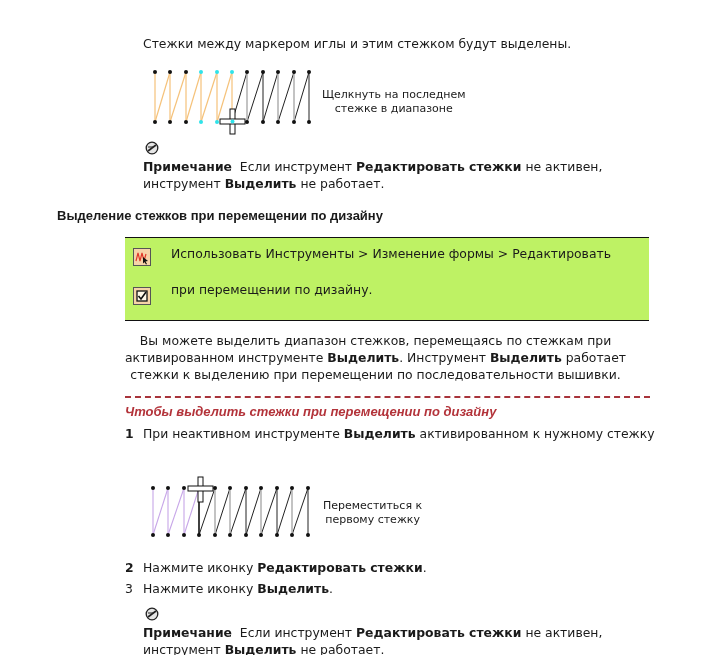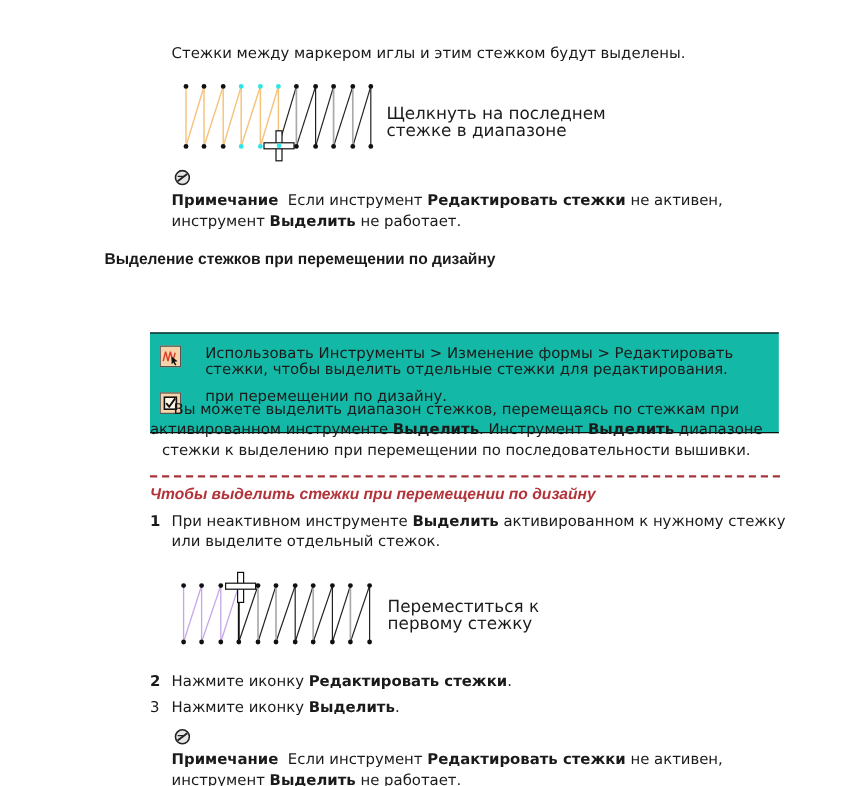--- a/index.html
+++ b/index.html
@@ -1,24 +1,24 @@
 <!DOCTYPE html>
 <html><head>
 <meta charset="utf-8">
 <style>
   html, body { margin:0; padding:0; background:#ffffff; }
   body { width:711px; height:655px; position:relative; overflow:hidden;
          font-family:"DejaVu Sans", sans-serif; color:#1a1a1a; }
   .abs { position:absolute; }
   .txt { font-size:12.4px; line-height:17px; }
   b { font-weight:bold; }
-  .cap { font-size:14px; line-height:14px; }
+  .cap { font-size:11px; line-height:14px;text-align:center; }
   .h2 { font-family:"Liberation Sans", sans-serif; font-weight:bold; font-size:13px; }
   .tipbox { position:absolute; left:125px; top:237px; width:524px; height:82px;
-            border-top:1.5px solid #111; border-bottom:1.5px solid #111; background:#14b8a6;margin-top:40px; }
+            border-top:1.5px solid #111; border-bottom:1.5px solid #111; background:#bef264; }
   .tip-row { position:absolute; left:0; width:100%; }
   .tip-icon { position:absolute; left:8px; width:18px; height:18px; box-sizing:border-box; border:1px solid #555; }
   .tip-text { position:absolute; left:46px; font-size:12.4px; line-height:14px; }
   .dash { position:absolute; left:125px; top:396px; width:525px; height:0;
           border-top:2px dashed #a8343b; }
   .proc-title { color:#b3333a; font-weight:bold; font-family:"Liberation Sans", sans-serif; font-size:13px;font-style:italic; }
   .step-num { font-weight:bold; }
 </style>
 </head>
 <body>
@@ -95,62 +95,60 @@
 <svg class="abs" style="left:145px;top:141px;" width="14" height="14">
   <circle cx="7" cy="7" r="5.8" fill="#e6e6e6" stroke="#222" stroke-width="1.3"></circle>
   <line x1="3" y1="10" x2="11" y2="4" stroke="#222" stroke-width="1.6"></line>
   <line x1="3" y1="6" x2="8" y2="6" stroke="#222" stroke-width="1"></line>
 </svg>
 <div class="abs txt" style="left:143px;top:158px;">
   <div><b>Примечание</b>&nbsp; <span>Если инструмент </span><b>Редактировать стежки</b><span> не активен,</span></div>
   <div><span>инструмент </span><b>Выделить</b><span> не работает.</span></div>
 </div>
 
-<div class="abs h2" style="left:87px;top:208px;">Выделение стежков при перемещении по дизайну</div>
+<div class="abs h2" style="left:57px;top:208px;">Выделение стежков при перемещении по дизайну</div>
 
 <div class="tipbox">
   <div class="tip-row" style="top:6px;">
     <div class="tip-icon" style="top:4px;background:#f6d3a8;">
       <svg width="16" height="16" style="display:block">
         <polyline points="2,12 4,4 6,12 8,4 10,12 12,5" fill="none" stroke="#e0392a" stroke-width="1.2"></polyline>
         <polygon points="9,8 14,12 11.5,12.5 13,15 12,15.5 10.5,13 9,14.5" fill="#111"></polygon>
       </svg>
     </div>
     <div class="tip-text" style="top:3px;">
       <div>Использовать Инструменты &gt; Изменение формы &gt; Редактировать</div>
-      <div>стежки, чтобы выделить отдельные стежки для редактирования.</div>
     </div>
   </div>
   <div class="tip-row" style="top:43px;">
     <div class="tip-icon" style="top:6px;background:#f6d3a8;">
       <svg width="16" height="16" style="display:block">
         <rect x="3" y="3" width="10" height="10" fill="#fff8e8" stroke="#111" stroke-width="1.3"></rect>
         <polyline points="4.5,8 7,11 12,4" fill="none" stroke="#111" stroke-width="1.6"></polyline>
       </svg>
     </div>
     <div class="tip-text" style="top:2px;">
       <div>при перемещении по дизайну.</div>
     </div>
   </div>
 </div>
 
 <div class="abs txt" style="left:125px;top:332px;text-align:center;">
   <div>Вы можете выделить диапазон стежков, перемещаясь по стежкам при</div>
-  <div><span>активированном инструменте </span><b>Выделить</b><span>. Инструмент </span><b>Выделить</b><span> диапазоне</span></div>
+  <div><span>активированном инструменте </span><b>Выделить</b><span>. Инструмент </span><b>Выделить</b><span> работает</span></div>
   <div>стежки к выделению при перемещении по последовательности вышивки.</div>
 </div>
 
 <div class="dash"></div>
 
 <div class="abs proc-title" style="left:125px;top:404px;">Чтобы выделить стежки при перемещении по дизайну</div>
 
 <div class="abs txt step-num" style="left:125px;top:425px;">1</div>
 <div class="abs txt" style="left:143px;top:425px;">
   <div><span>При неактивном инструменте </span><b>Выделить</b><span> активированном к нужному стежку</span></div>
-  <div>или выделите отдельный стежок.</div>
 </div>
 
 <svg class="abs" style="left:140px;top:475px;" width="190" height="72">
   <g stroke="#c7a6e8" stroke-width="1.1">
     <line x1="13" y1="13" x2="13" y2="60"></line>
       <line x1="13" y1="60" x2="28" y2="13"></line>
     <line x1="28" y1="13" x2="28" y2="60"></line>
       <line x1="28" y1="60" x2="44" y2="13"></line>
     <line x1="44" y1="13" x2="44" y2="60"></line>
       <line x1="44" y1="60" x2="59" y2="13"></line>

